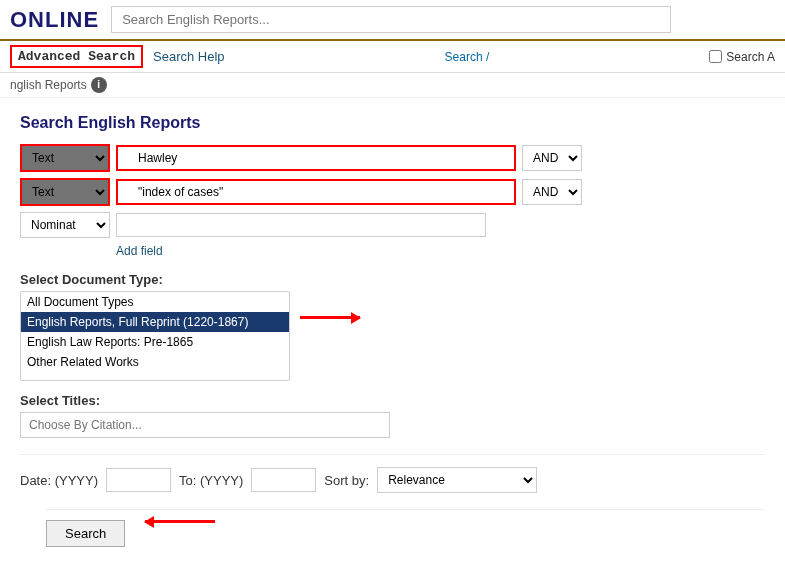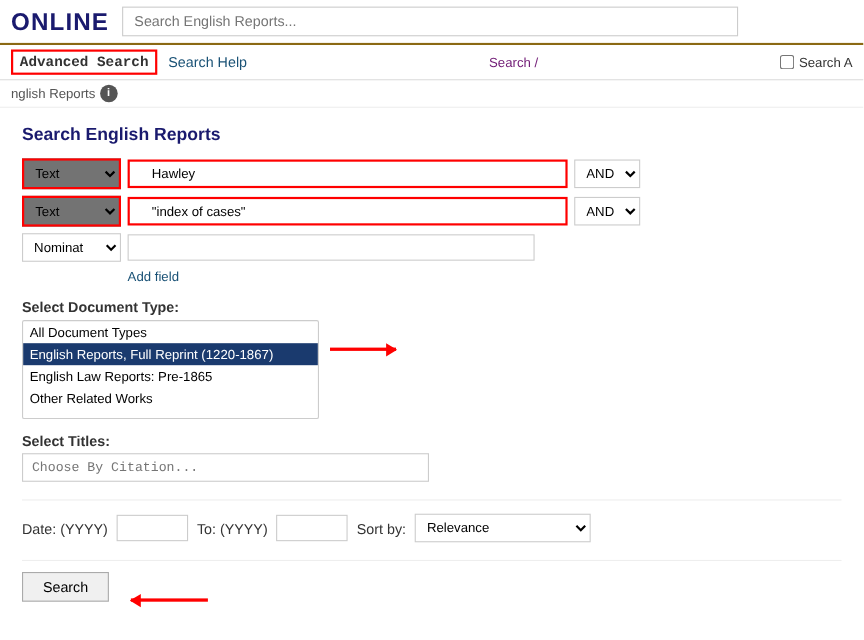--- a/index.html
+++ b/index.html
@@ -38,35 +38,35 @@
     .doc-type-list option { padding: 3px 6px; }
     .doc-type-list option:checked, .doc-type-list option.selected { background: #1a3a6e; color: #fff; }
 
     .doc-type-wrapper { display: flex; align-items: flex-start; gap: 10px; }
     .arrow-img { display: flex; align-items: center; margin-top: 25px; }
     .arrow-right { display: inline-block; width: 60px; height: 0; border-top: 3px solid red; position: relative; }
     .arrow-right::after { content: ''; position: absolute; right: -1px; top: -7px; border-left: 10px solid red; border-top: 6px solid transparent; border-bottom: 6px solid transparent; }
 
     
     .titles-section { margin-top: 12px; }
-    .citation-input { border: 1px solid #ccc; padding: 5px 8px; font-size: 12px; color: #404040; width: 370px; outline: none; font-family: Liberation Mono, monospace; }
+    .citation-input { border: 1px solid #ccc; padding: 5px 8px; font-size: 12px; color: #404040; width: 370px; outline: none; }
 
     
     .date-sort-row { display: flex; align-items: center; gap: 8px; margin-top: 16px; padding-top: 12px; border-top: 1px solid #eee; font-size: 13px; }
     .date-input { border: 1px solid #ccc; padding: 4px 4px; font-size: 12px; width: 65px; outline: none; }
     .sort-select { border: 1px solid #ccc; padding: 4px 6px; font-size: 12px; background: #fff; cursor: pointer; width: 160px; }
 
     
-    .button-row { margin-top: 16px; padding-top: 10px; border-top: 1px solid #eee; display: flex; align-items: flex-end; gap: 20px; }
+    .button-row { margin-top: 16px; padding-top: 10px; border-top: 1px solid #eee; display: flex; align-items: flex-start; gap: 20px; margin-left: 26px; }
     .search-button { background: #f0f0f0; border: 1px solid #aaa; padding: 5px 18px; font-size: 13px; cursor: pointer; }
     .button-arrow { display: flex; align-items: center; }
     .arrow-left { display: inline-block; width: 70px; height: 0; border-top: 3px solid red; position: relative; }
     .arrow-left::before { content: ''; position: absolute; left: -1px; top: -7px; border-right: 10px solid red; border-top: 6px solid transparent; border-bottom: 6px solid transparent; }
 
-    .top-right-search { margin-left: auto; font-size: 12px; color: #701a75; }
+    .top-right-search { margin-left: auto; font-size: 12px; color: #0369a1; }
 
     select { appearance: auto; }
   </style>
 </head>
 <body>
 
 <div class="header">
   <span class="logo-text">ONLINE</span>
   <input class="search-box-header" type="text" placeholder="Search English Reports..." style="">
 </div>

